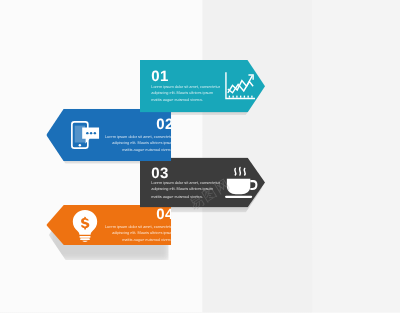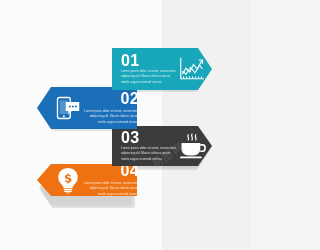--- a/index.html
+++ b/index.html
@@ -35,21 +35,21 @@
   .pt-left { clip-path: polygon(14% 0, 100% 0, 100% 100%, 14% 100%, 0 50%); }
 
   .shadow{
     position:absolute;
     background:rgba(120,120,120,0.30);
     filter:blur(2.5px);
     z-index:0;
   }
 
   .num{
-    font-size:16px;
+    font-size:12px;
     font-weight:bold;
     color:#ffffff;
     letter-spacing:0.3px;
     line-height:1;
   }
   .body-text{
     font-size:3.1px;
     line-height:1.75;
     color:rgba(255,255,255,0.80);
     width:56px;

